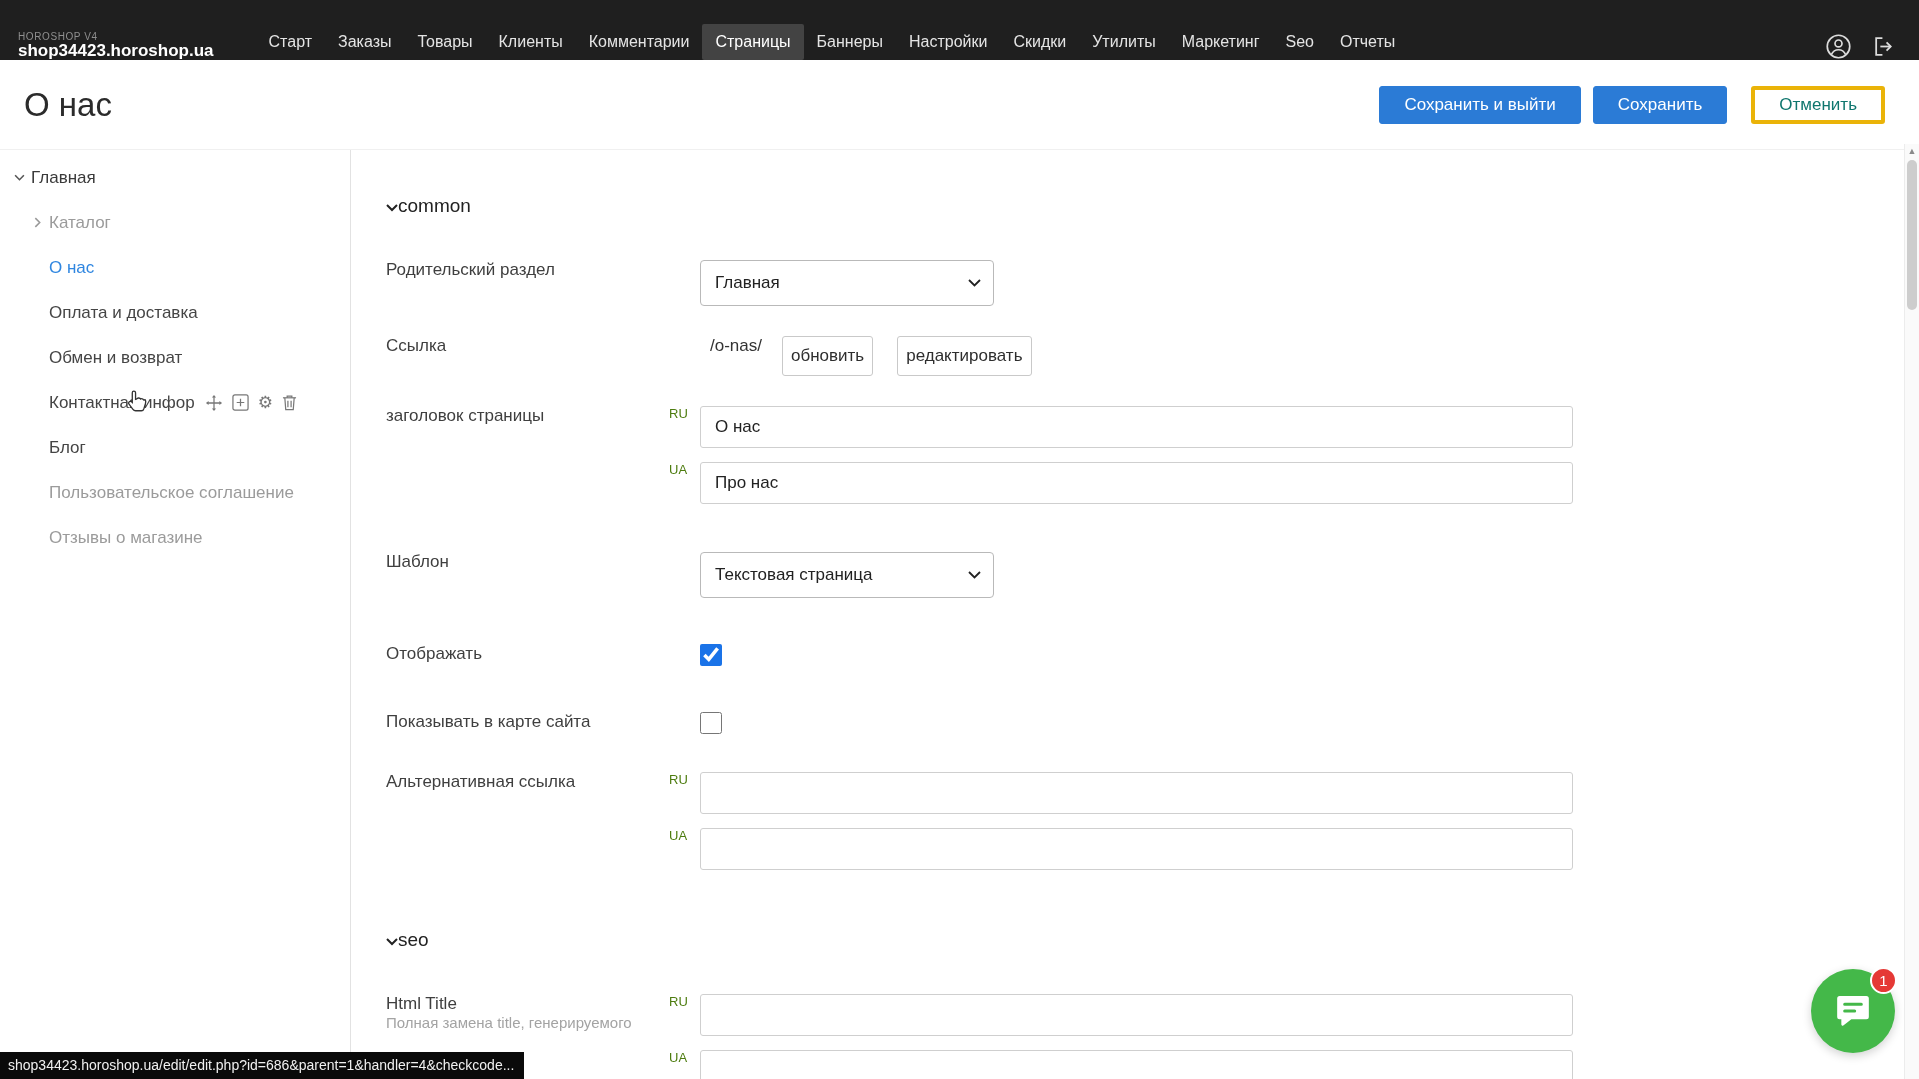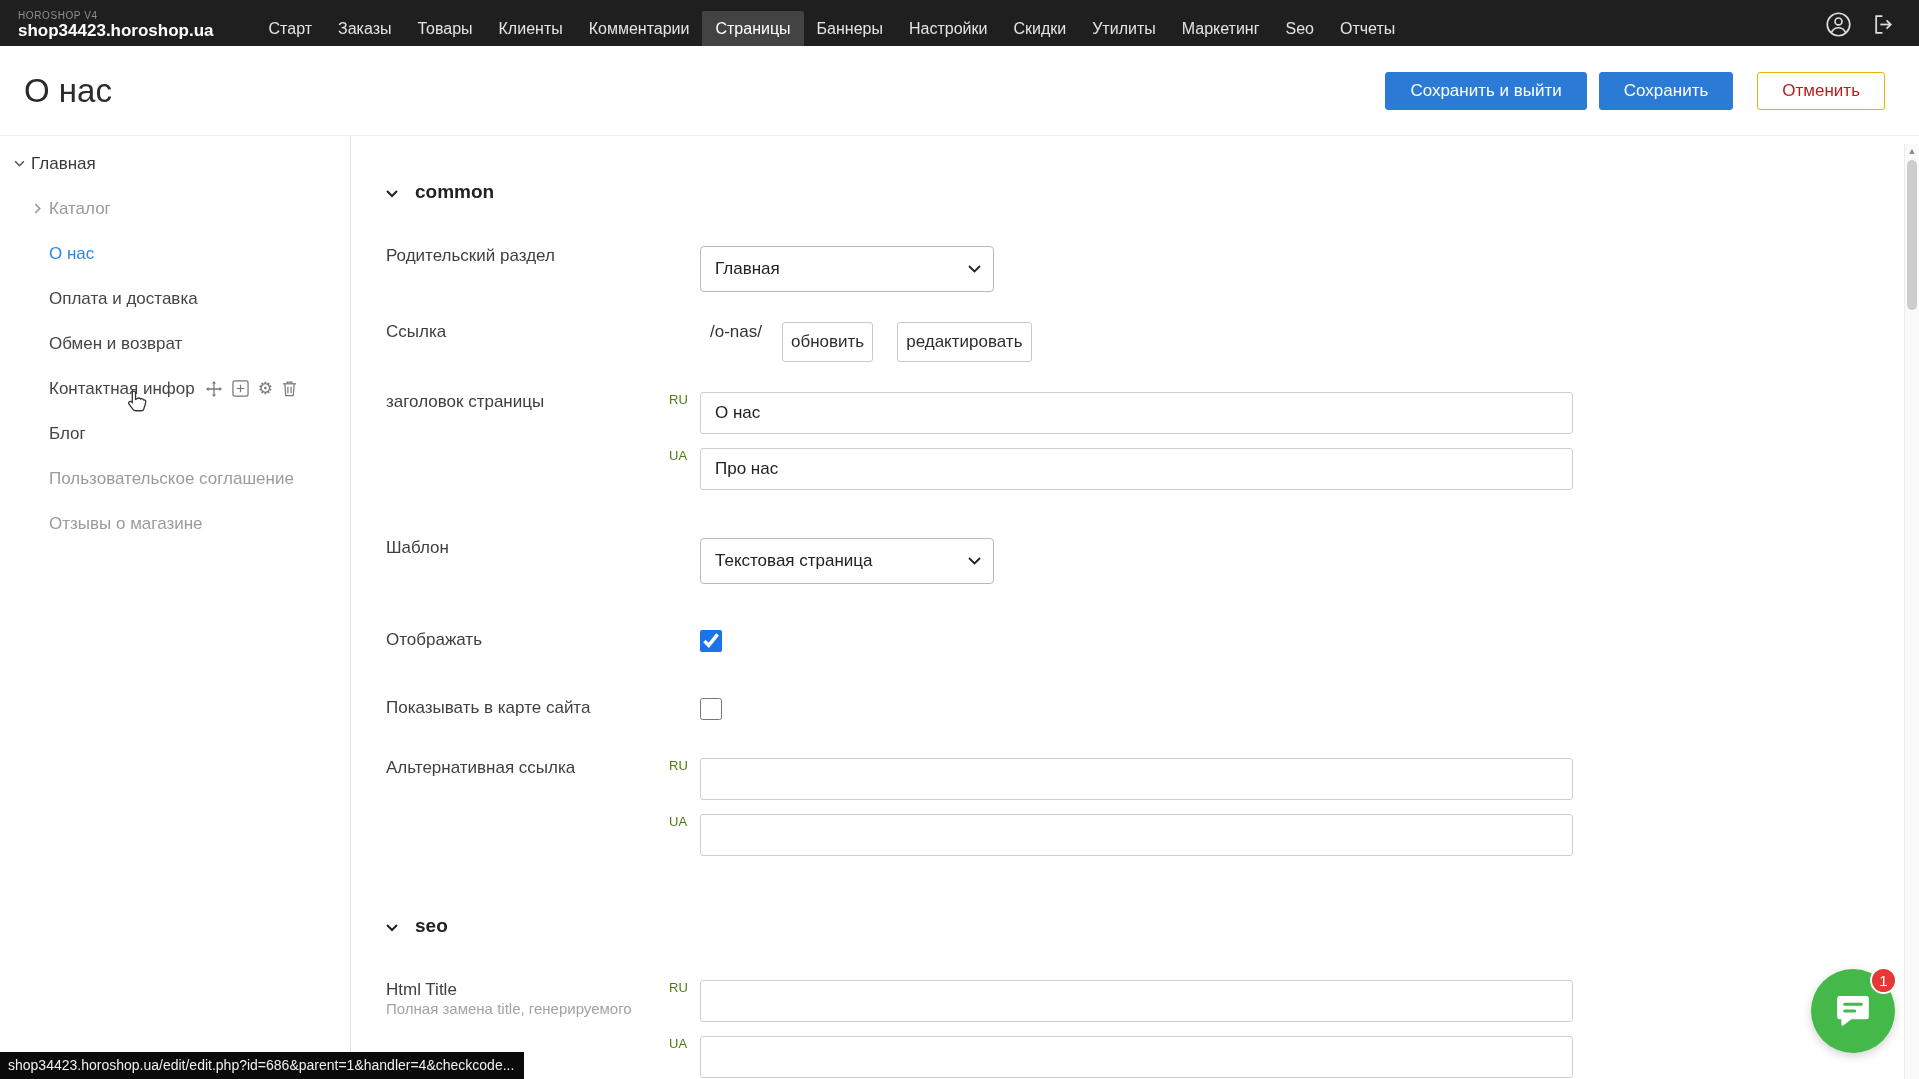--- a/index.html
+++ b/index.html
@@ -10,57 +10,57 @@
     --chat-green:#44b849;
     --muted:#9b9b9b;
     --label:#3f3f3f;
     --border:#cfcfcf;
   }
   *{box-sizing:border-box;margin:0;padding:0}
   html,body{width:1919px;height:1079px;overflow:hidden;background:#fff;
     font-family:"Liberation Sans",sans-serif;position:relative}
 
   
-  .topbar{height:46px;background:var(--topbar);display:flex;align-items:flex-start;padding:11px 22px 0 18px;color:#fff}
+  .topbar{height:60px;background:var(--topbar);display:flex;align-items:flex-end;padding:0 22px 0 18px;color:#fff}
   .brand{margin-right:42px;line-height:1.05;cursor:pointer}
   .brand-small{font-size:10px;color:#8f8f8f;letter-spacing:.6px}
   .brand-main{font-size:17px;font-weight:bold;color:#fff}
   .nav{display:flex;align-items:center}
   .nav-item{font-size:16px;color:#e4e4e4;padding:9px 13px;border-radius:2px;cursor:pointer;white-space:nowrap}
   .nav-item.active{background:rgba(255,255,255,.16);color:#fff}
   .topbar-icons{margin-left:auto;display:flex;align-items:center;gap:20px}
   .tb-icon{cursor:pointer;display:flex;align-items:center}
 
   
   .header{height:90px;display:flex;align-items:center;padding:0 34px 0 24px;background:#fff;border-bottom:1px solid #f0f0f0}
   .page-title{font-size:33px;color:#2b2b2b;font-weight:400}
   .header-actions{margin-left:auto;display:flex;align-items:center}
   .btn{height:38px;font-size:17px;border-radius:3px;padding:0 24px;cursor:pointer;font-family:inherit}
   .btn-primary{background:var(--accent);border:1px solid var(--accent);color:#fff}
-  .btn-outline{background:#fff;border:1px solid #eab308;color:#b91c1c}
+  .btn-outline{background:#fff;border:4px solid #eab308;color:#0f766e}
   .btn+.btn{margin-left:12px}
   .btn-cancel{margin-left:24px !important}
 
   
   .main{display:flex;height:935px}
   .sidebar{width:351px;flex-shrink:0;border-right:1px solid #e2e2e2;padding-top:5px}
   .tree-item{display:flex;align-items:center;height:45px;font-size:17px;color:#454545;cursor:pointer;padding-left:49px;position:relative;white-space:nowrap}
   .tree-item .chev{width:15px;margin-right:4px;display:flex;justify-content:center;flex-shrink:0}
   .tree-item.root{padding-left:12px;color:#3a3a3a}
   .tree-item.has-chev{padding-left:30px}
   .tree-item.muted{color:var(--muted)}
   .tree-item.selected{color:var(--link-blue)}
   .row-icons{display:flex;align-items:center;gap:9px;margin-left:10px}
   .row-icons span{display:flex;align-items:center;cursor:pointer}
   .gear-glyph{font-size:17px;color:#777;line-height:1}
 
   .content{flex:1;padding-left:35px;position:relative}
 
   
-  .section-head{display:flex;align-items:center;gap:17px;font-size:19px;font-weight:bold;color:#222;margin-top:44px;margin-bottom:42px;cursor:pointer;height:24px}
+  .section-head{display:flex;align-items:center;gap:0;font-size:19px;font-weight:normal;color:#222;margin-top:44px;margin-bottom:42px;cursor:pointer;height:24px}
   .frow{display:flex;margin-bottom:30px}
   .flabel{width:283px;flex-shrink:0;font-size:17px;color:var(--label)}
   .flabel .hint{font-size:15px;color:#a3a3a3;}
   .langcol{width:31px;flex-shrink:0;font-size:13px;color:#4d7c0f}
   .text-input{width:873px;height:42px;border:1px solid var(--border);border-radius:3px;font-size:17px;color:#222;padding:0 14px;font-family:inherit;outline:none}
   .select{width:294px;height:46px;border:1px solid #b9b9b9;border-radius:4px;display:flex;align-items:center;padding:0 14px;font-size:17px;color:#222;cursor:pointer;position:relative;background:#fff}
   .select-caret{position:absolute;right:12px;top:50%;transform:translateY(-50%);display:flex}
   .link-path{font-size:17px;color:#333;padding-left:10px;margin-right:20px}
   .btn-small{height:40px;background:#fff;border:1px solid #c9c9c9;border-radius:3px;font-size:17px;color:#2e2e2e;padding:0 8px;cursor:pointer;font-family:inherit}
   .btn-small+.btn-small{margin-left:24px}

